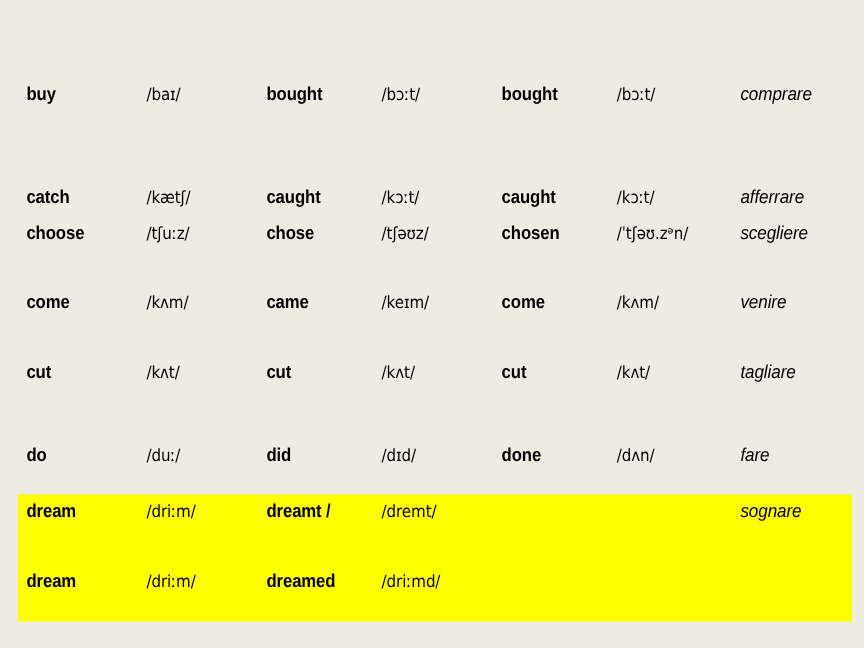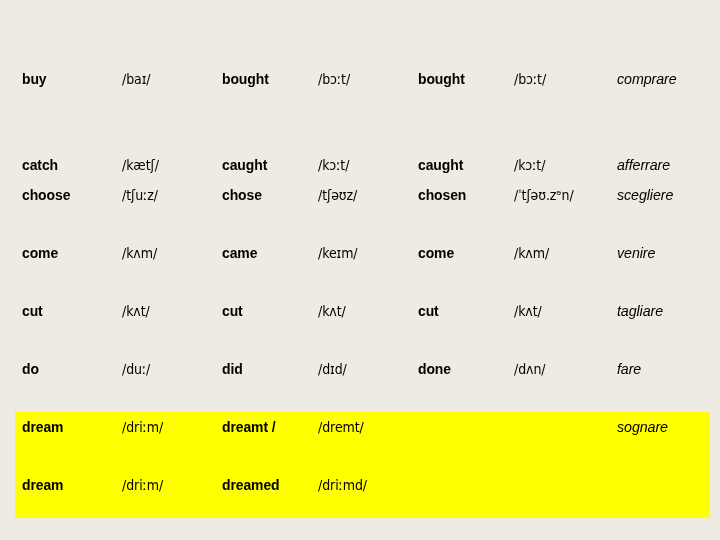--- a/index.html
+++ b/index.html
@@ -161,21 +161,21 @@
       </div>
       <div class="verb-row" style="top: 300px; text-decoration: underline;">
         <div class="word cell c-base">cut</div>
         <div class="ipa cell c-base-ipa">/kʌt/</div>
         <div class="word cell c-simple">cut</div>
         <div class="ipa cell c-simple-ipa">/kʌt/</div>
         <div class="word cell c-pp">cut</div>
         <div class="ipa cell c-pp-ipa">/kʌt/</div>
         <div class="meaning cell c-meaning">tagliare</div>
       </div>
-      <div class="verb-row" style="top: 358px;">
+      <div class="verb-row" style="top: 369px;">
         <div class="word cell c-base">do</div>
         <div class="ipa cell c-base-ipa">/duː/</div>
         <div class="word cell c-simple">did</div>
         <div class="ipa cell c-simple-ipa">/dɪd/</div>
         <div class="word cell c-pp">done</div>
         <div class="ipa cell c-pp-ipa">/dʌn/</div>
         <div class="meaning cell c-meaning">fare</div>
       </div>
       <div class="verb-row" style="top: 416px;">
         <div class="word cell c-base">dream</div>

